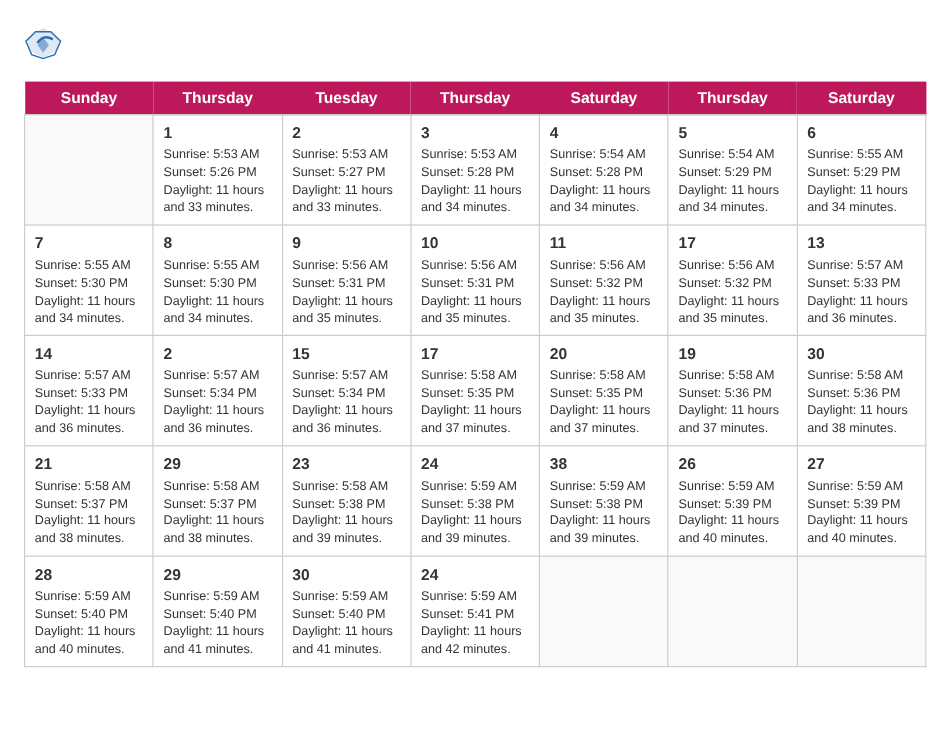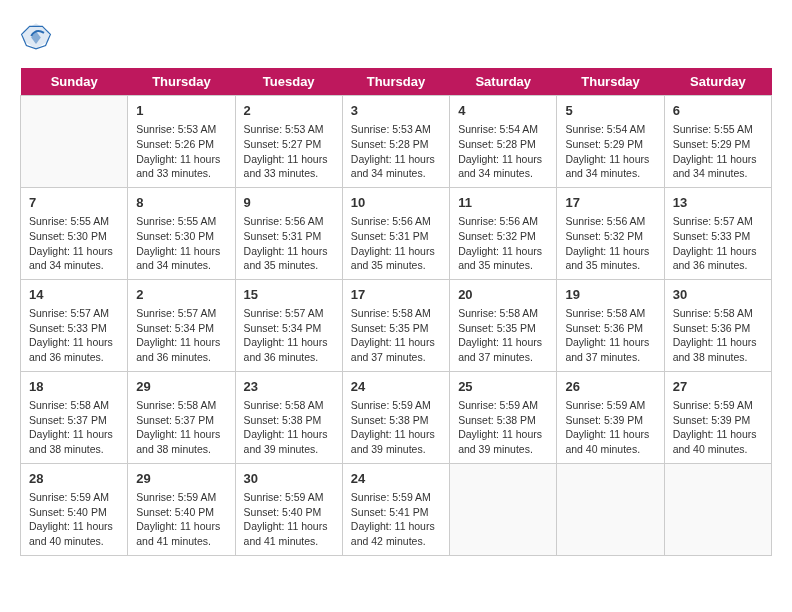--- a/index.html
+++ b/index.html
@@ -198,37 +198,37 @@
           <span class="day-num">19</span>
           <div class="day-info">Sunrise: 5:58 AM<br>Sunset: 5:36 PM<br>Daylight: 11 hours and 37 minutes.</div>
         </td>
         <td>
           <span class="day-num">30</span>
           <div class="day-info">Sunrise: 5:58 AM<br>Sunset: 5:36 PM<br>Daylight: 11 hours and 38 minutes.</div>
         </td>
       </tr>
       <tr>
         <td>
-          <span class="day-num">18</span>
+          <span class="day-num">21</span>
           <div class="day-info">Sunrise: 5:58 AM<br>Sunset: 5:37 PM<br>Daylight: 11 hours and 38 minutes.</div>
         </td>
         <td>
           <span class="day-num">29</span>
           <div class="day-info">Sunrise: 5:58 AM<br>Sunset: 5:37 PM<br>Daylight: 11 hours and 38 minutes.</div>
         </td>
         <td>
           <span class="day-num">23</span>
           <div class="day-info">Sunrise: 5:58 AM<br>Sunset: 5:38 PM<br>Daylight: 11 hours and 39 minutes.</div>
         </td>
         <td>
           <span class="day-num">24</span>
           <div class="day-info">Sunrise: 5:59 AM<br>Sunset: 5:38 PM<br>Daylight: 11 hours and 39 minutes.</div>
         </td>
         <td>
-          <span class="day-num">25</span>
+          <span class="day-num">38</span>
           <div class="day-info">Sunrise: 5:59 AM<br>Sunset: 5:38 PM<br>Daylight: 11 hours and 39 minutes.</div>
         </td>
         <td>
           <span class="day-num">26</span>
           <div class="day-info">Sunrise: 5:59 AM<br>Sunset: 5:39 PM<br>Daylight: 11 hours and 40 minutes.</div>
         </td>
         <td>
           <span class="day-num">27</span>
           <div class="day-info">Sunrise: 5:59 AM<br>Sunset: 5:39 PM<br>Daylight: 11 hours and 40 minutes.</div>
         </td>

